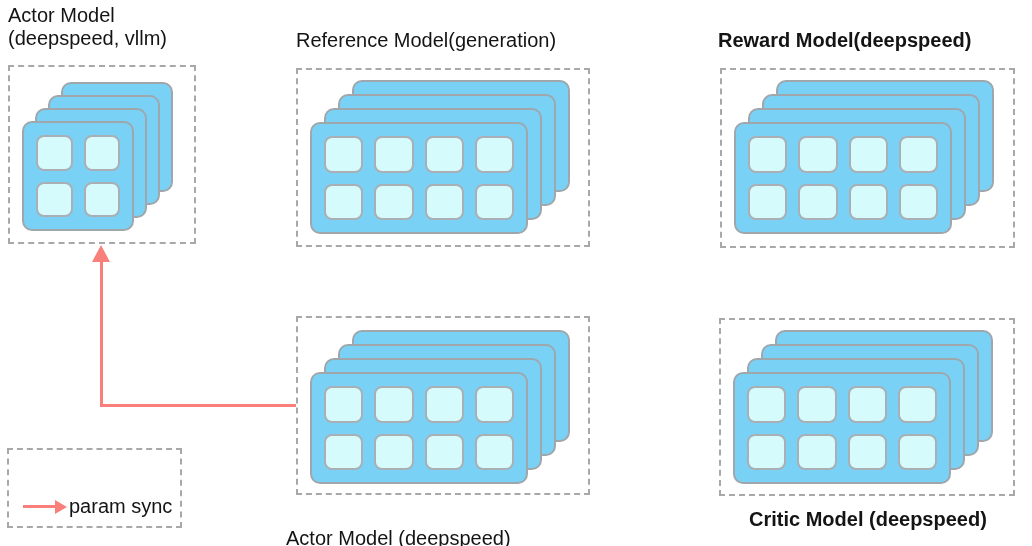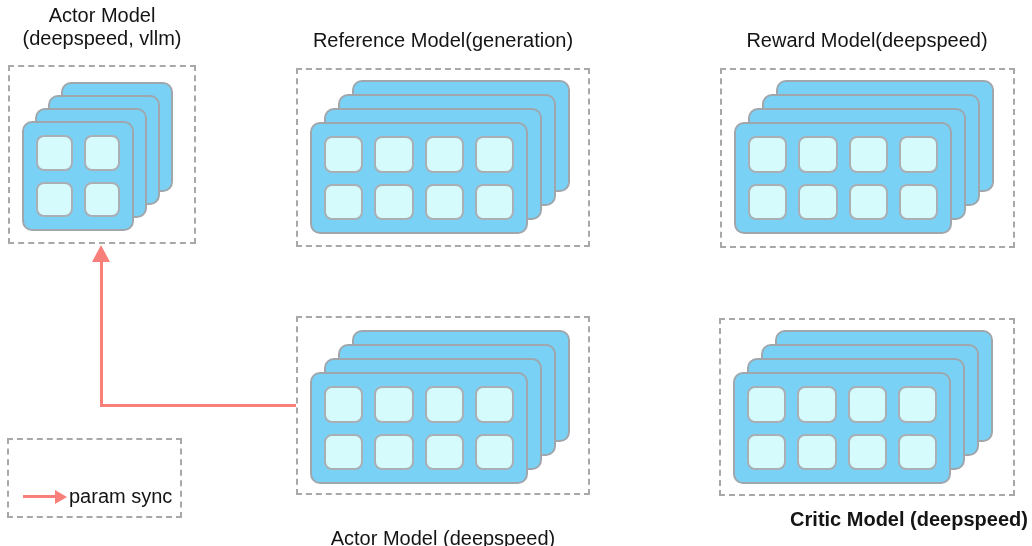--- a/index.html
+++ b/index.html
@@ -26,21 +26,21 @@
     color: var(--text);
   }
   .dashed-box {
     position: absolute;
     border: 2px dashed var(--box-border);
   }
   .model-label {
     position: absolute;
     font-size: 20px;
     line-height: 23px;
-    text-align: center;
+    text-align: left;
     color: var(--text);
     white-space: nowrap;
   }
   .stack { position: absolute; }
   .card {
     position: absolute;
     background: var(--card-fill);
     border: 2px solid var(--card-border);
     border-radius: 10px;
   }
@@ -88,25 +88,25 @@
     margin-left: 14px;
     color: var(--text);
     white-space: nowrap;
   }
   
   #box-actor-vllm   { left: 8px;   top: 65px;  width: 188px; height: 179px; }
   #box-reference    { left: 296px; top: 68px;  width: 294px; height: 179px; }
   #box-reward       { left: 720px; top: 68px;  width: 295px; height: 180px; }
   #box-actor-ds     { left: 296px; top: 316px; width: 294px; height: 179px; }
   #box-critic       { left: 719px; top: 318px; width: 296px; height: 178px; }
-  #box-legend       { left: 7px;   top: 438px; width: 175px; height: 80px;  }
+  #box-legend       { left: 7px;   top: 448px; width: 175px; height: 80px;  }
 
   #label-actor-vllm { left: 8px;   top: 4px;   width: 188px; }
   #label-reference  { left: 296px; top: 29px;  width: 294px; }
-  #label-reward     { left: 718px; top: 29px;  width: 298px; }
+  #label-reward     { left: 718px; top: 29px;  width: 298px; font-weight: bold; }
   #label-actor-ds   { left: 286px; top: 507px; width: 314px; margin-top: 20px; }
   #label-critic     { left: 749px; top: 508px; width: 320px; font-weight: bold; }
 
   #stack-actor-vllm { left: 12px; top: 15px; }
   #stack-reference  { left: 12px; top: 10px; }
   #stack-reward     { left: 12px; top: 10px; }
   #stack-actor-ds   { left: 12px; top: 12px; }
   #stack-critic     { left: 12px; top: 10px; }
 </style>
 </head>

